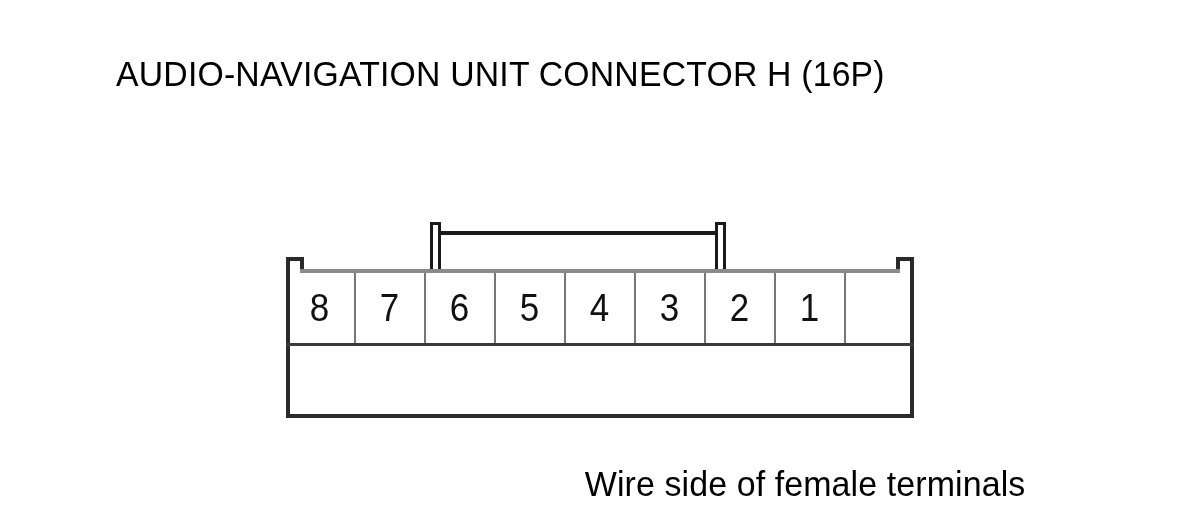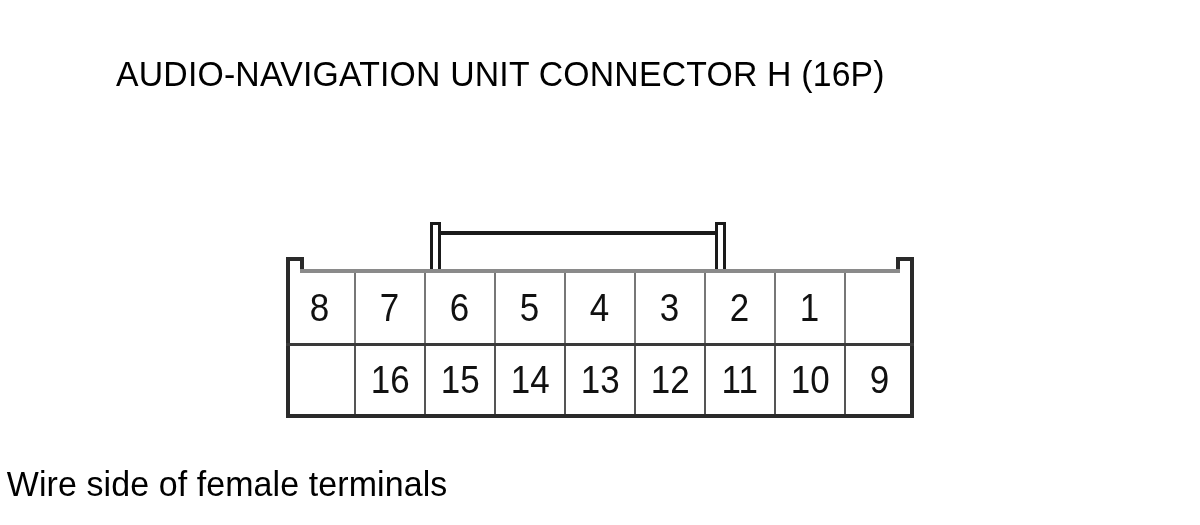--- a/index.html
+++ b/index.html
@@ -128,21 +128,21 @@
   }
   #row-bottom .pin-cell { border-right: 2px solid #555555; }
   #row-bottom .pin-cell:last-child { border-right: none; }
 
   
   #caption {
     position: absolute;
     left: 0;
     top: 462px;
     width: 1032px;
-    text-align: left;
+    text-align: right;
     font-size: 35px;
     line-height: 44px;
     letter-spacing: 0.1px;
   }
   #caption span { display: inline-block; transform: scaleX(0.97); }
 </style>
 </head>
 <body>
 
 <div id="title">AUDIO-NAVIGATION UNIT CONNECTOR H (16P)</div>
@@ -185,42 +185,15 @@
       </div>
       <div class="pin-cell">
         <span class="pin-num">2</span>
       </div>
       <div class="pin-cell">
         <span class="pin-num">1</span>
       </div>
       <div class="pin-cell"></div>
     </div>
 
-  <div class="pin-row" id="row-bottom">
-      <div class="pin-cell"></div>
-      <div class="pin-cell">
-        <span class="pin-num">16</span>
-      </div>
-      <div class="pin-cell">
-        <span class="pin-num">15</span>
-      </div>
-      <div class="pin-cell">
-        <span class="pin-num">14</span>
-      </div>
-      <div class="pin-cell">
-        <span class="pin-num">13</span>
-      </div>
-      <div class="pin-cell">
-        <span class="pin-num">12</span>
-      </div>
-      <div class="pin-cell">
-        <span class="pin-num">11</span>
-      </div>
-      <div class="pin-cell">
-        <span class="pin-num">10</span>
-      </div>
-      <div class="pin-cell">
-        <span class="pin-num">9</span>
-      </div>
-    </div>
 </div>
 
 <div id="caption"><span>Wire side of female terminals</span></div>
 
 </body></html>

